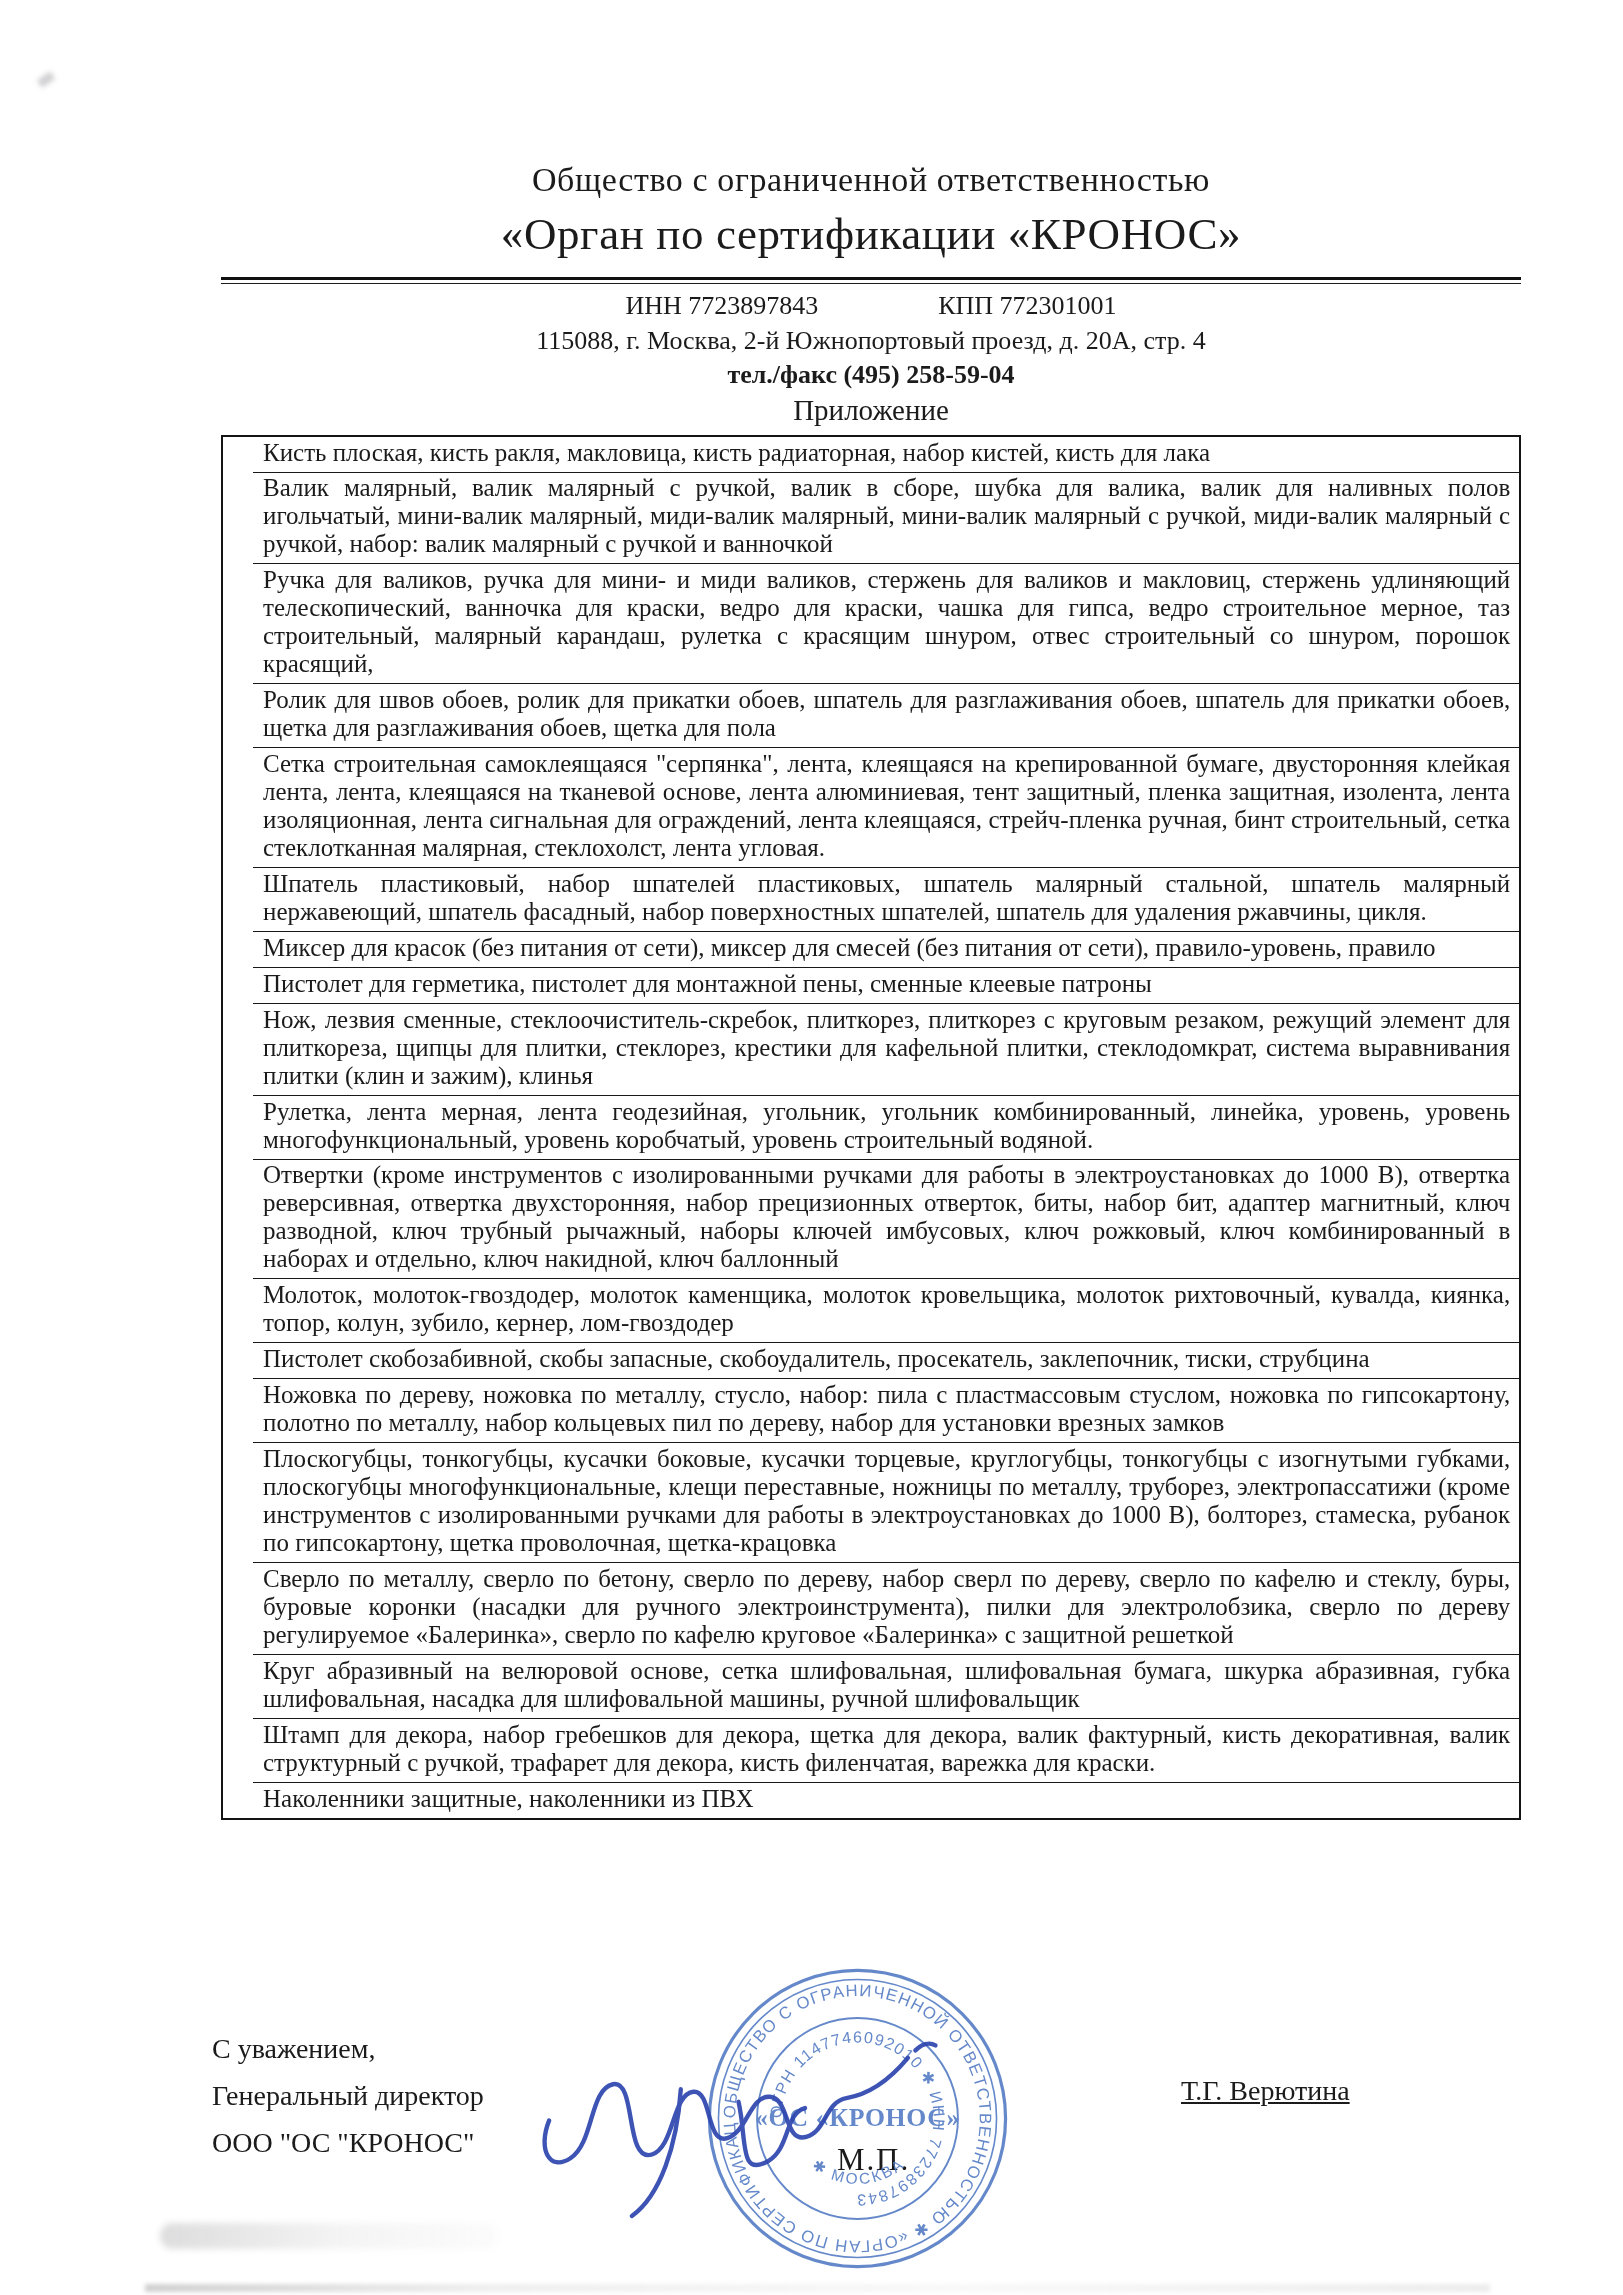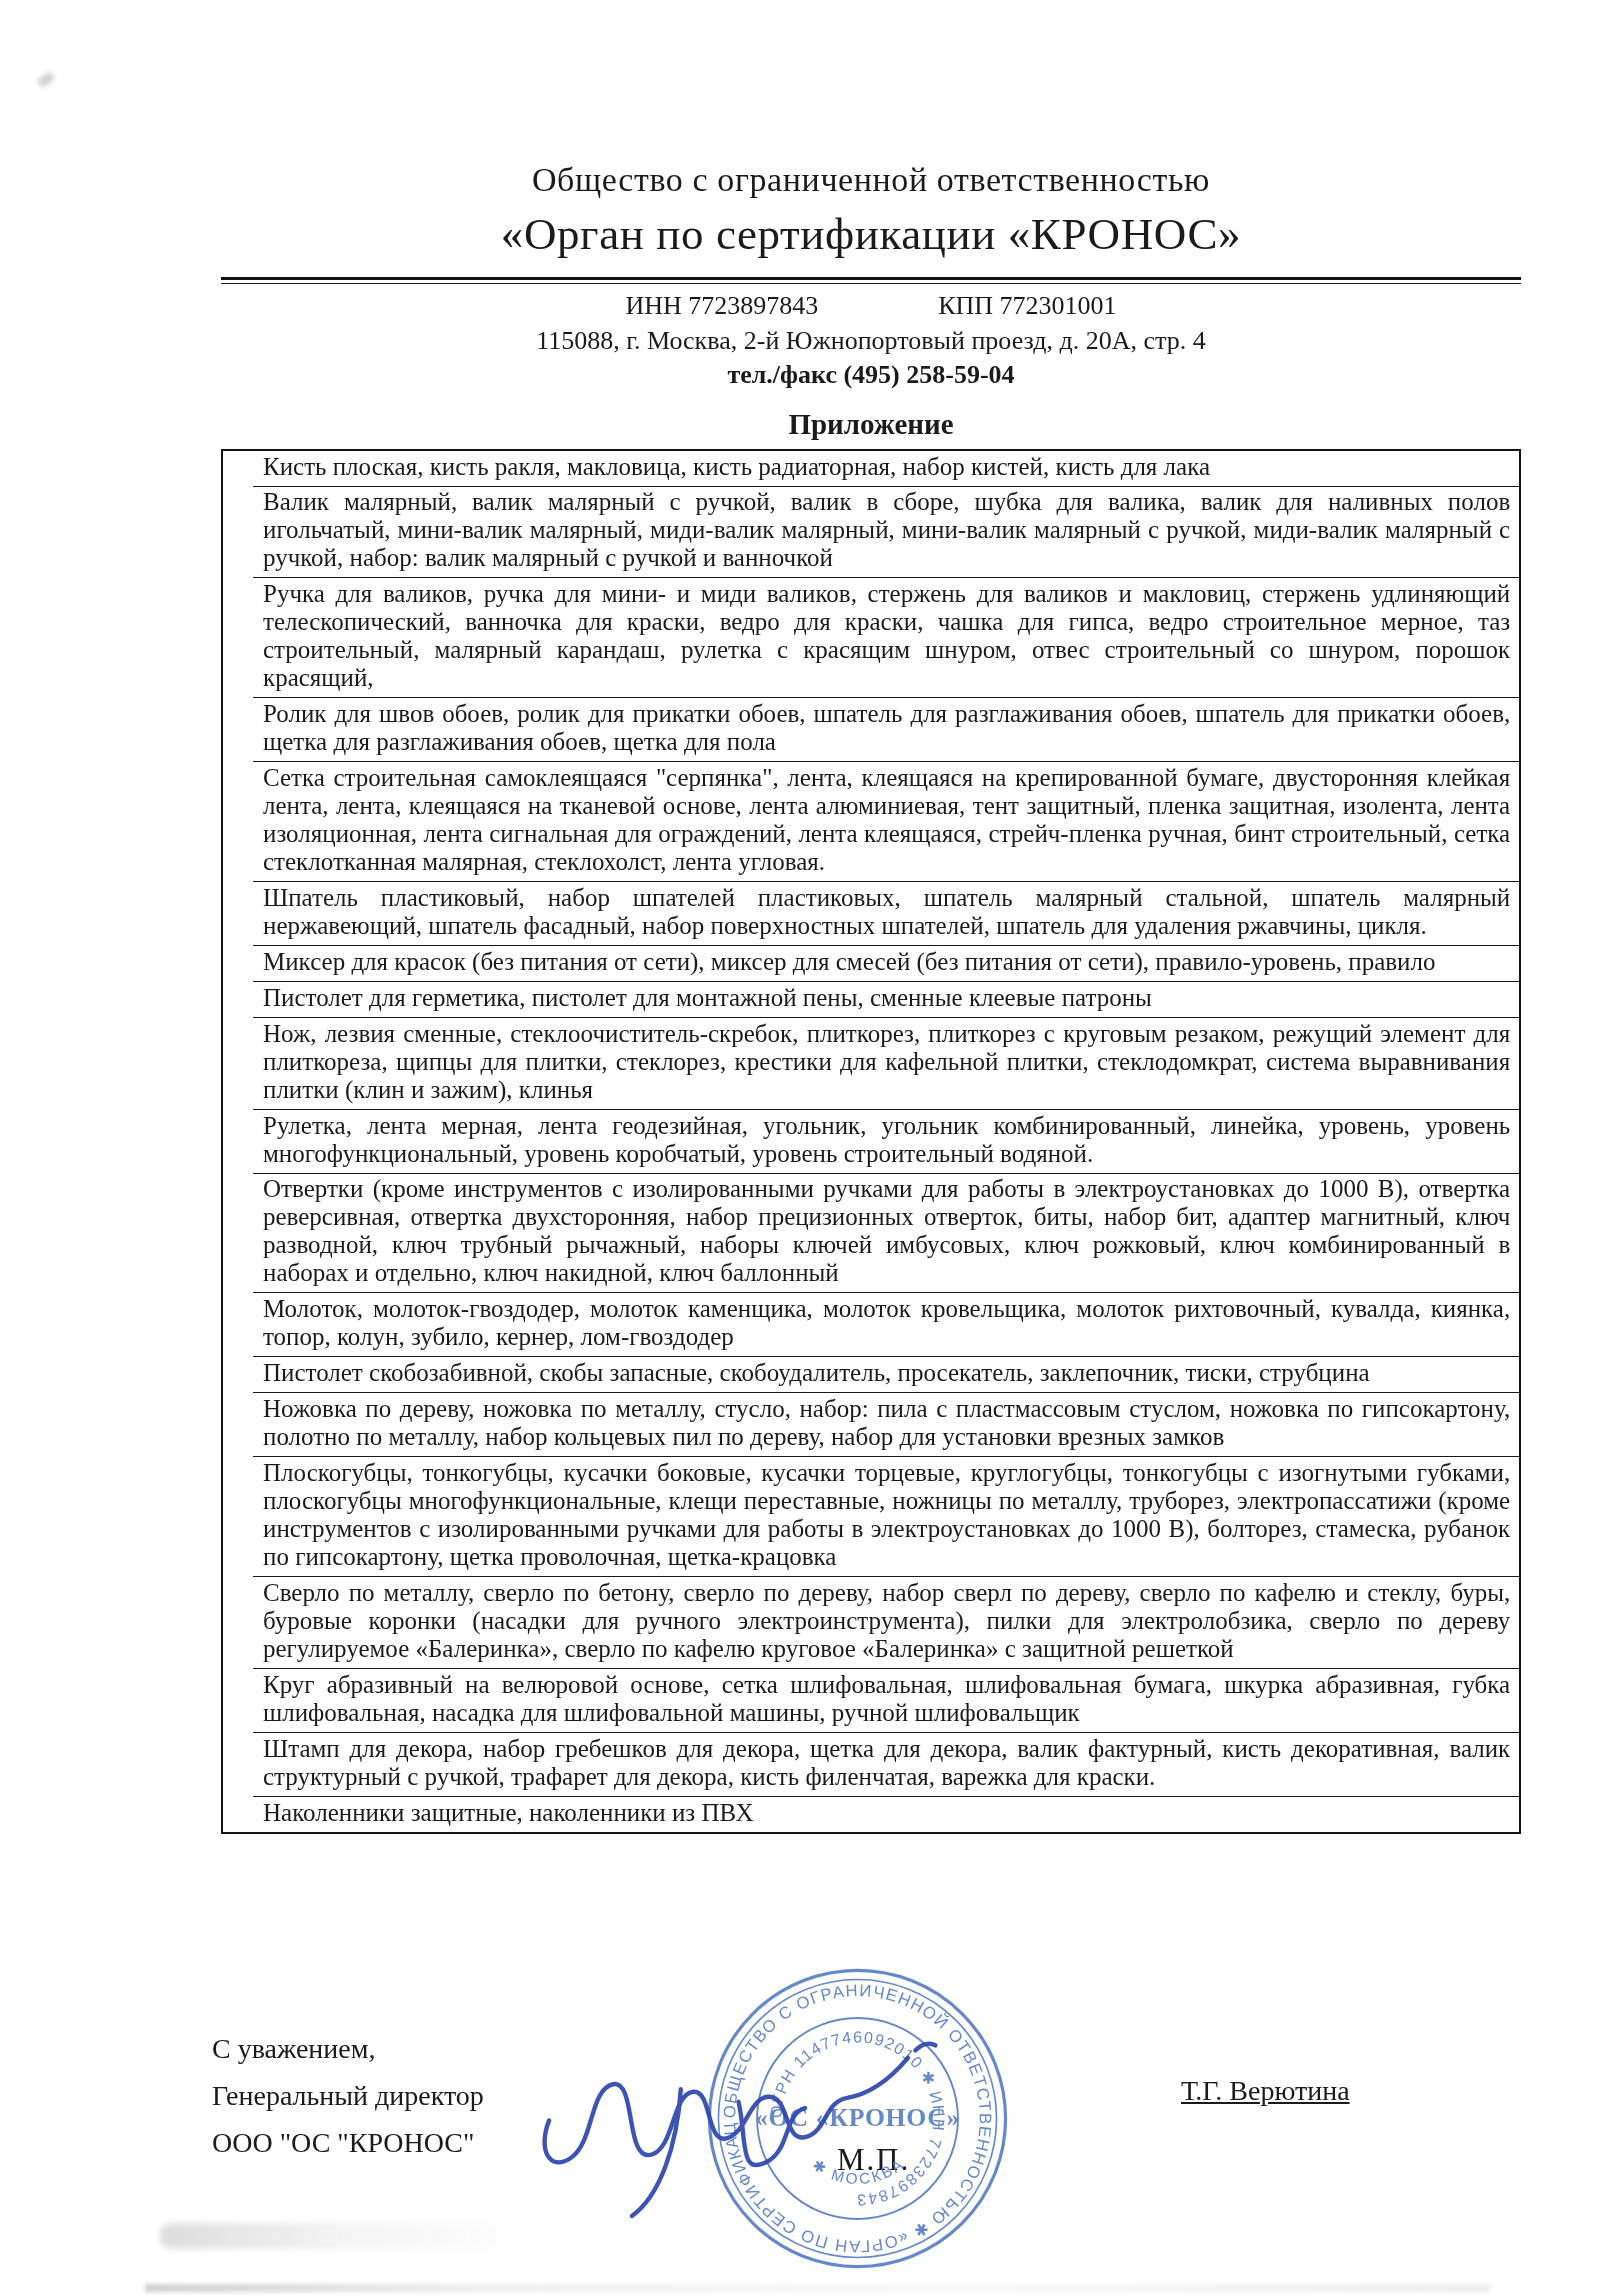--- a/index.html
+++ b/index.html
@@ -11,21 +11,21 @@
   .page{position:absolute;left:0;top:0;width:1470px;height:2295px;}
   .content{position:absolute;left:221px;top:0;width:1300px;}
   .center{text-align:center;}
   .org-type{margin-top:161px;font-size:34px;letter-spacing:0.6px;}
   .org-name{margin-top:8.8px;font-size:45px;letter-spacing:0.6px;}
   .head-rule{margin-top:17.6px;height:2.5px;border-top:3.8px solid #101010;border-bottom:1.9px solid #1c1c1c;}
   .meta{font-size:26px;}
   .meta-row{margin-top:7.5px;display:flex;justify-content:center;gap:120px;}
   .addr{margin-top:4.4px;}
   .phone{margin-top:4.4px;font-weight:bold;}
-  .appendix{margin-top:18px;font-size:29px;font-weight:bold;}
+  .appendix{margin-top:4px;font-size:29px;font-weight:normal;}
   .items-table{margin-top:7.5px;border:2.5px solid #141414;padding-left:30px;}
   .t-row{
     font-size:25px;line-height:28px;text-align:justify;
     padding:1.9px 8.8px 5px 10px;
   }
   .t-row + .t-row{border-top:1.9px solid #181818;}
   .sig-block{position:absolute;left:212px;top:2025px;font-size:28px;line-height:47px;}
   .signer-name{position:absolute;left:1181px;top:2075px;font-size:28px;text-decoration:underline;}
   .mp-label{position:absolute;left:837px;top:2142px;font-size:31px;letter-spacing:1.9px;}
   .stamp-svg{position:absolute;left:703px;top:1964px;width:309px;height:309px;opacity:.88;}

